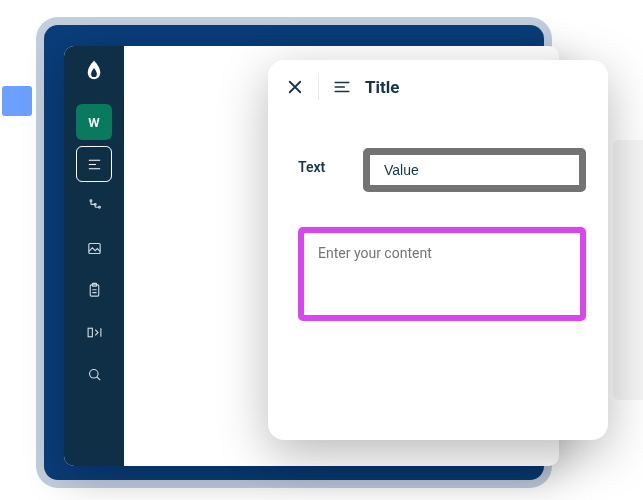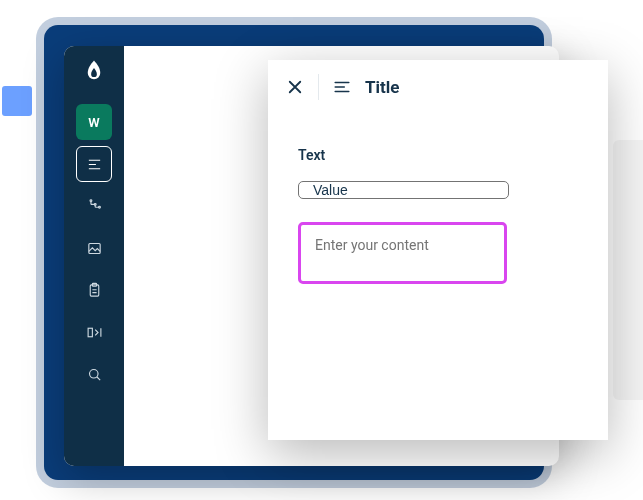--- a/index.html
+++ b/index.html
@@ -41,45 +41,45 @@
   .field { margin-bottom:42px; }
   .field-label { text-align:right; color:#9aa5b1; font-weight:600; font-size:14px; }
   .field-hint  { text-align:right; color:#b7c0c9; font-size:12px; margin-top:3px; }
   .add-btn {
     width:30px; height:30px; border-radius:50%;
     background:#7dd9c4; color:#fff; font-size:18px; line-height:30px;
     text-align:center; margin:14px 0 0 auto;
   }
   .panel {
     position:absolute; left:268px; top:60px; width:340px; height:380px;
-    background:#fff; border-radius:0;
+    background:#fff; border-radius:16px;
     box-shadow:0 14px 50px rgba(0,0,0,.28);
     z-index:2; padding-bottom:20px;
   }
   .panel-head {
     display:flex; align-items:center; height:54px; padding:0 18px; gap:14px;
   }
   .close { width:18px; height:18px; cursor:pointer; color:#17344b; }
   .divider { width:1px; height:26px; background:#e4e9ed; }
   .title-icon { width:18px; height:14px; color:#17344b; }
   .panel-title { font-size:17px; font-weight:700; color:#17344b; }
   .form-row {
     display:flex; align-items:flex-start; padding:0 22px 1px 30px;
-    margin-top:22px; gap:18px;flex-direction:column;
+    margin-top:34px; gap:18px;
   }
   .form-label {
     width:70px; text-align:left; font-size:14px; font-weight:600;
     color:#17344b; padding-top:11px;
   }
   .text-input {
-    flex:1; height:44px; border:1px solid #737373; border-radius:5px;
+    flex:1; height:44px; border:7px solid #737373; border-radius:5px;
     padding:0 14px; font-size:14px; color:#17344b; outline:none;
   }
   .textarea {
-    flex:1; height:94px; border:3px solid #d946ef; border-radius:5px;
+    flex:1; height:94px; border:6px solid #d946ef; border-radius:5px;
     padding:12px 14px; font-size:14px; color:#8a97a3; resize:none; outline:none;
     font-family:inherit;
   }
   .ghost-right {
     position:absolute; right:-10px; top:140px; width:40px; height:260px;
     background:rgba(0,0,0,.04); border-radius:6px; z-index:0;
   }
 </style>
 </head>
 <body>

